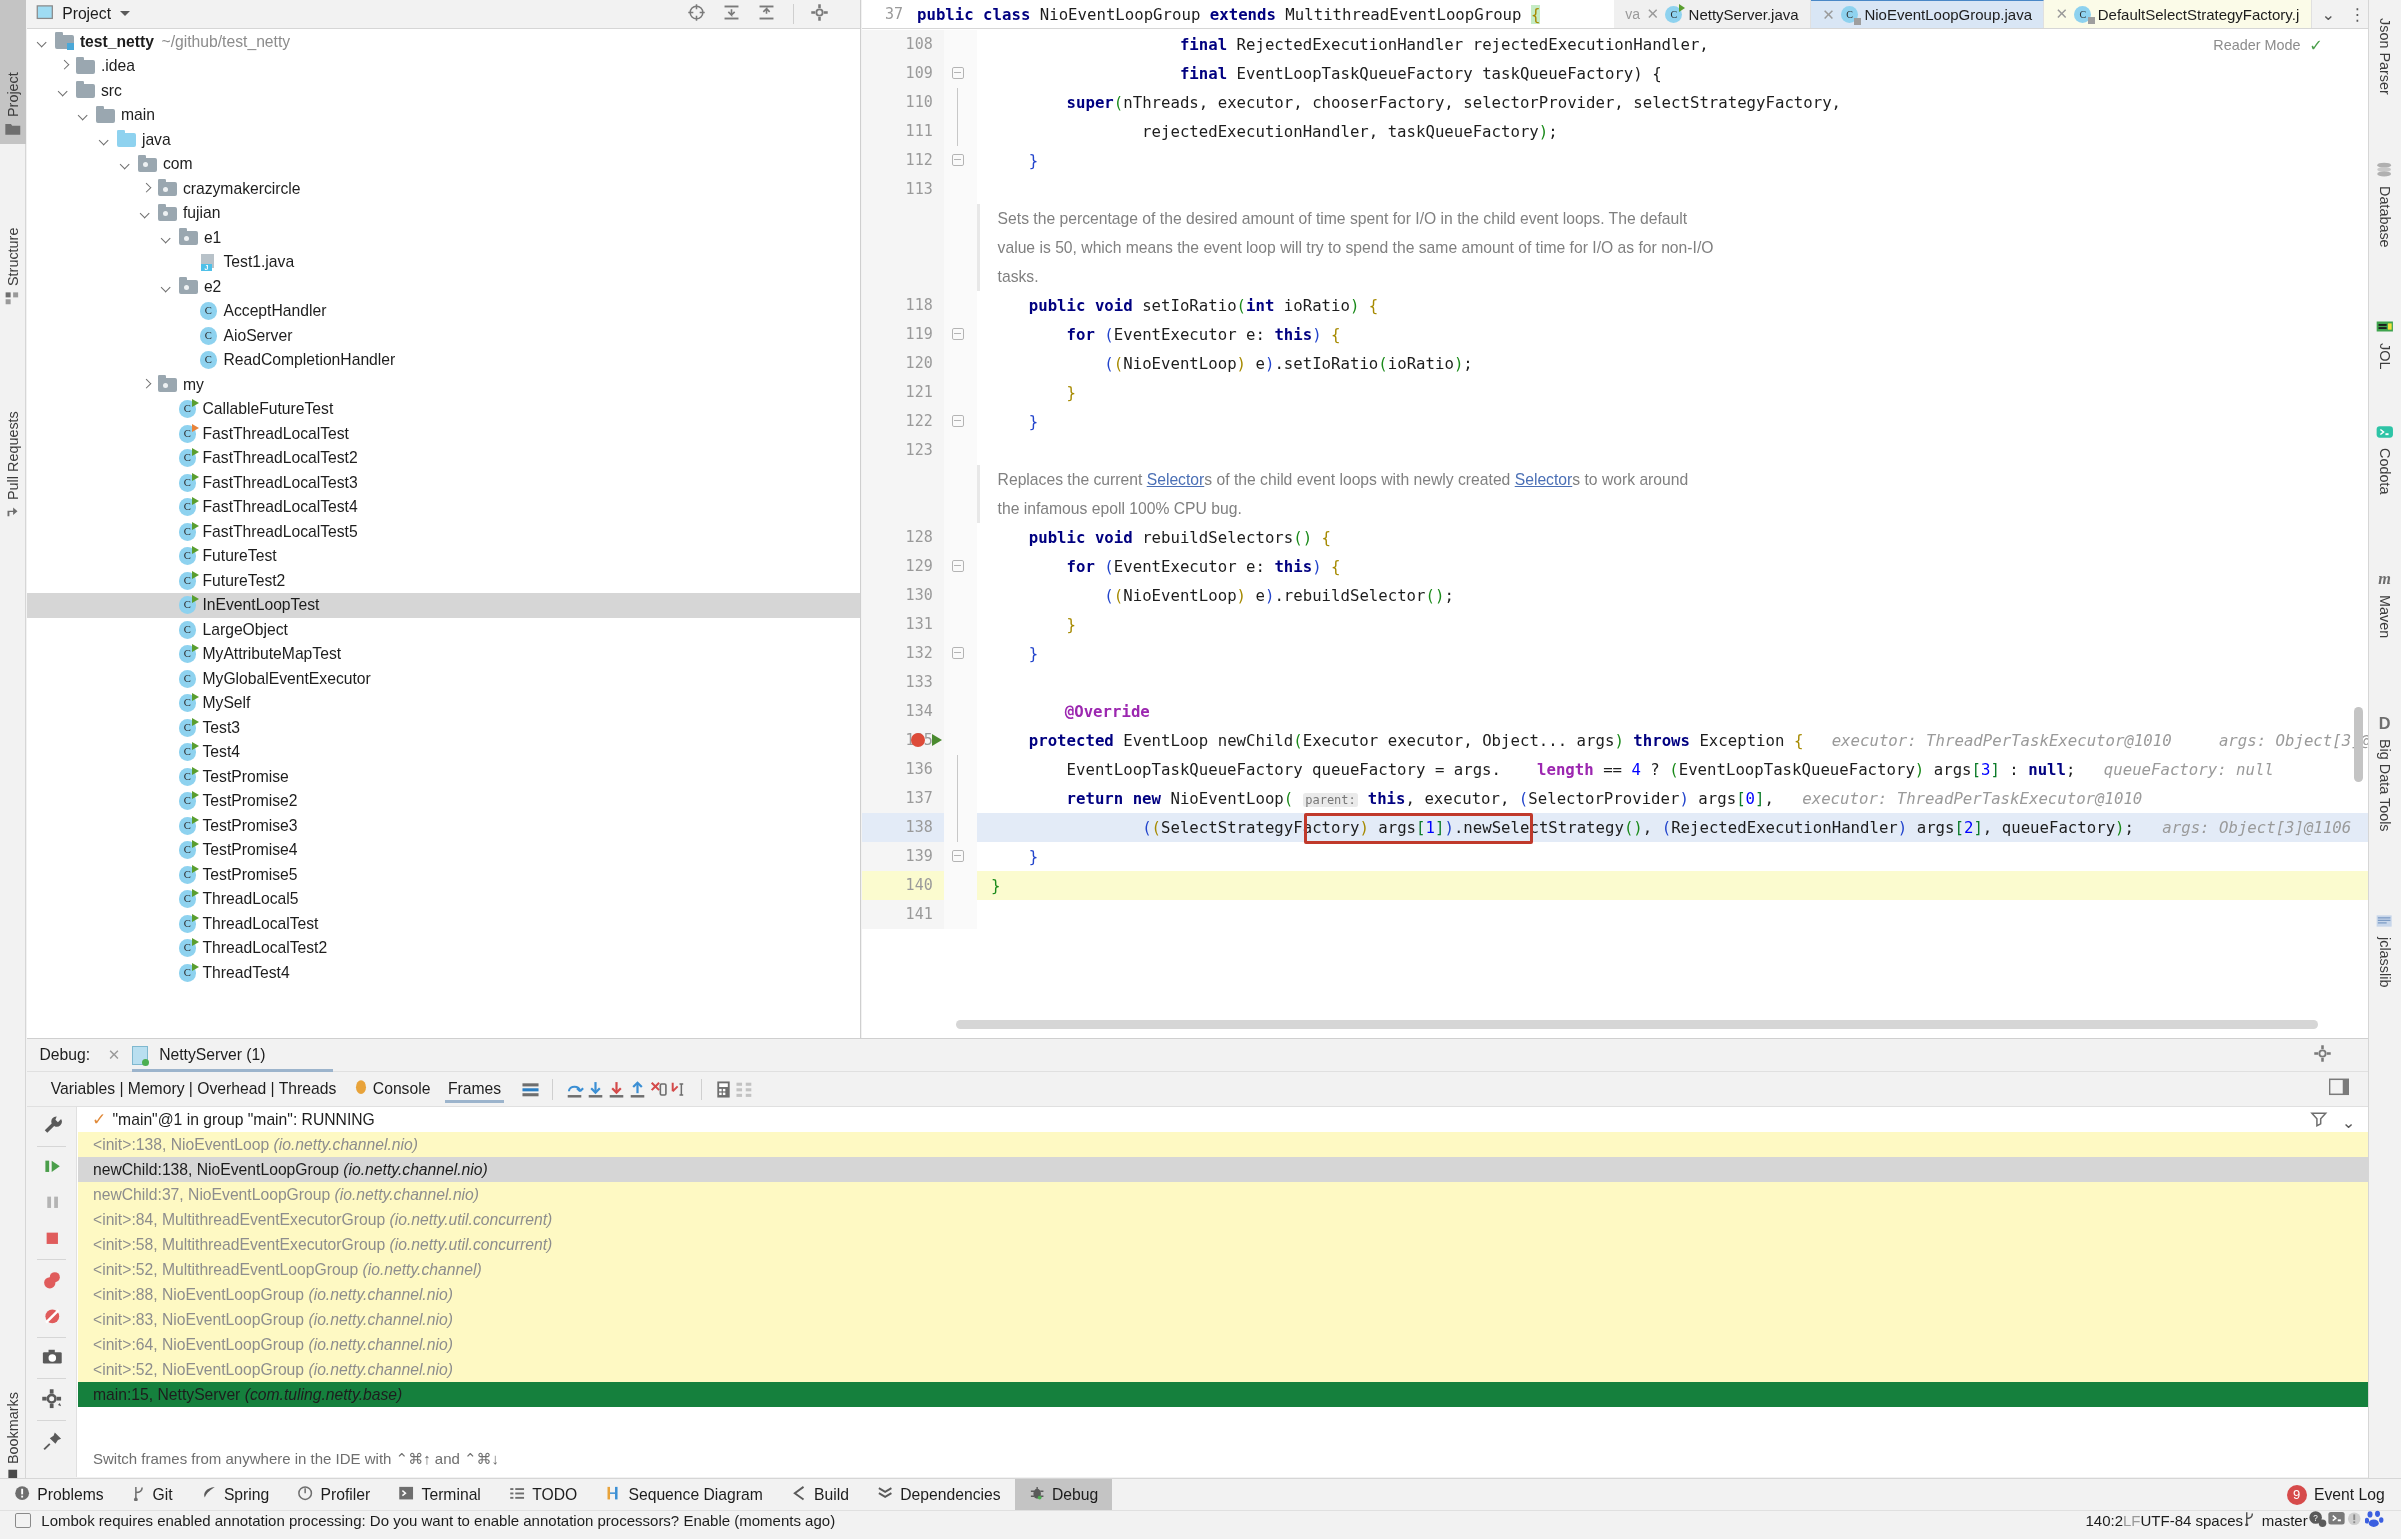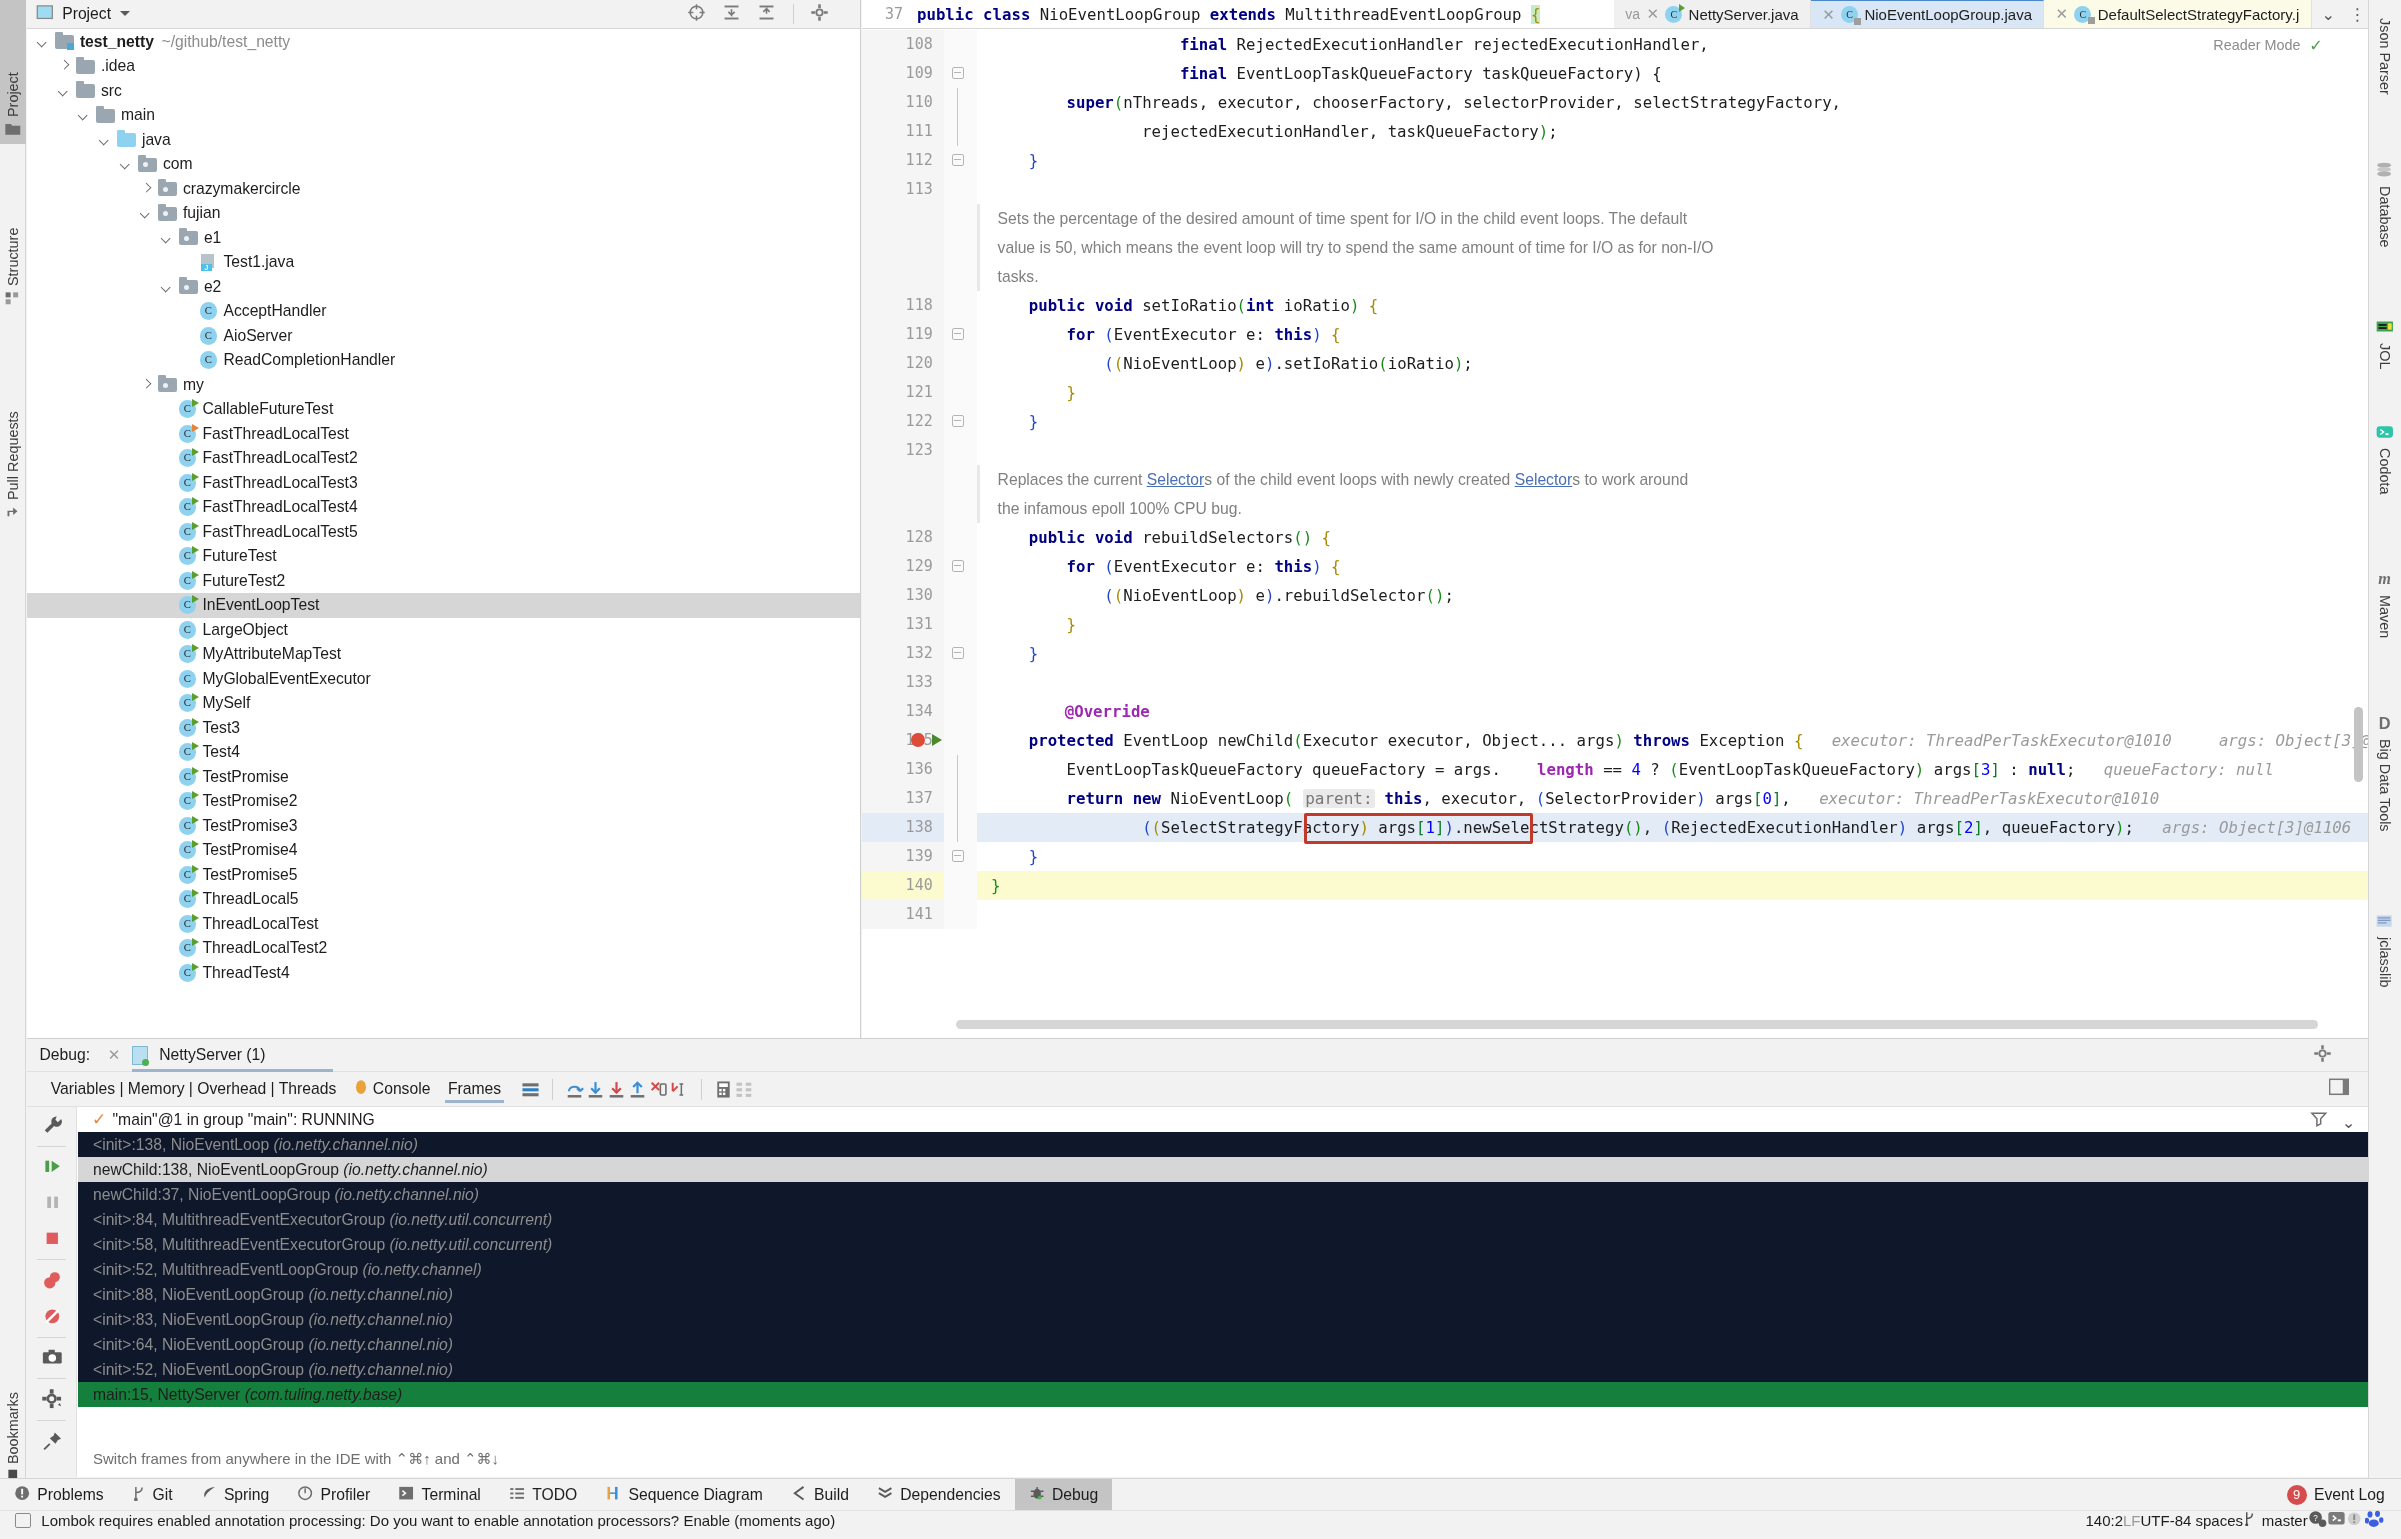--- a/index.html
+++ b/index.html
@@ -109,21 +109,21 @@
   .fold .fminus::after{content:"";position:absolute;left:1.9px;top:4.4px;width:6.3px;height:1.3px;background:#b4b4b4;}
   .fold .fbar{position:absolute;left:12.5px;top:0;bottom:0;width:1.3px;background:#c8c8c8;}
   .code{flex:1;padding-left:14px;box-sizing:border-box;overflow:hidden;}
   .codeline.cur .code{background:#e3ebf7;}
   .codeline.yel .code{background:#fbfbcf;}
   .kw{color:#000080;font-weight:bold;}
   .num{color:#0000ff;}
   .numg{color:#0b7b28;}
   .pp{color:#9c27b0;font-weight:bold;margin-left:36px;}
   .hint{color:#9a9a9a;font-style:italic;}
-  .phint{color:#777;background:#eaeaea;border-radius:2.5px;padding:0 2.5px;font-size:16px;font-style:normal;}
+  .phint{color:#777;background:#eaeaea;border-radius:2.5px;padding:0 2.5px;font-size:12px;font-style:normal;}
   .py{color:#a68a00;}
   .pg{color:#1a8a1a;}
   .pb{color:#2244cc;}
   .doc{color:#808080;}
   .doc .lnk{color:#4a6fb5;text-decoration:underline;}
   .redbox{position:absolute;border:3.1px solid #c0392b;border-radius:1.9px;pointer-events:none;}
   .breakpt{position:absolute;right:19px;top:7px;width:14px;height:14px;border-radius:50%;background:#dd4b39;}
   .arrowbp{position:absolute;right:2.5px;top:8.2px;width:0;height:0;border-left:10px solid #4a8a2f;border-top:6.3px solid transparent;border-bottom:6.3px solid transparent;}
   .hscroll{position:absolute;left:94px;right:50px;bottom:8.8px;height:8.8px;background:#d6d6d6;border-radius:4.4px;}
   .vscroll{position:absolute;right:5px;top:677px;width:8.8px;height:75px;background:#c4c4c4;border-radius:4.4px;}
@@ -144,21 +144,21 @@
   .sep{width:0.6px;height:21px;background:#cfcfcf;margin:0 11.3px;}
   .tbtn{width:21px;height:21px;position:relative;display:inline-block;}
 
   .debug-left-rail{position:absolute;left:0;top:68px;width:50px;bottom:0;background:#f2f2f2;border-right:0.6px solid #e0e0e0;box-sizing:border-box;}
   .rail-btn{width:50px;height:36px;position:relative;display:flex;align-items:center;justify-content:center;}
   .rail-div{height:0.6px;background:#d6d6d6;margin:2.5px 10px;}
 
   .frames{position:absolute;left:51px;top:68px;right:0;bottom:0;background:#fff;overflow:hidden;}
   .thread-row{height:25px;line-height:25px;background:#fff;font-size:15.7px;padding-left:14px;display:flex;align-items:center;gap:6.3px;position:relative;}
   .thread-row .filterbox{position:absolute;right:12.5px;top:2.5px;display:flex;gap:14px;align-items:center;}
-  .frow{height:25px;line-height:25px;background:#0f172a;font-size:15.7px;padding-left:15px;color:#8d8d8d;white-space:nowrap;}
+  .frow{height:25px;line-height:25px;background:#fef9c3;font-size:15.7px;padding-left:15px;color:#8d8d8d;white-space:nowrap;}
   .frow.sel{background:#d6d6d6;color:#1d1d1d;}
   .frow.white{background:#15803d;color:#1d1d1d;}
   .frow i{font-style:italic;}
   .frames-hint{position:absolute;left:15px;bottom:8.8px;font-size:15px;color:#6e6e6e;margin-top:31px;}
 
   
   .bottom-strip{position:absolute;left:0;top:1478px;right:0;height:33px;background:#f2f2f2;border-top:0.6px solid #d6d6d6;display:flex;align-items:center;box-sizing:border-box;}
   .bs-item{display:flex;align-items:center;gap:7px;font-size:15.7px;color:#1d1d1d;padding:0 14px;height:33px;white-space:nowrap;}
   .bs-item.active{background:#c4c4c4;}
   .bs-right{margin-left:auto;display:flex;align-items:center;gap:7.5px;padding-right:16.3px;}

